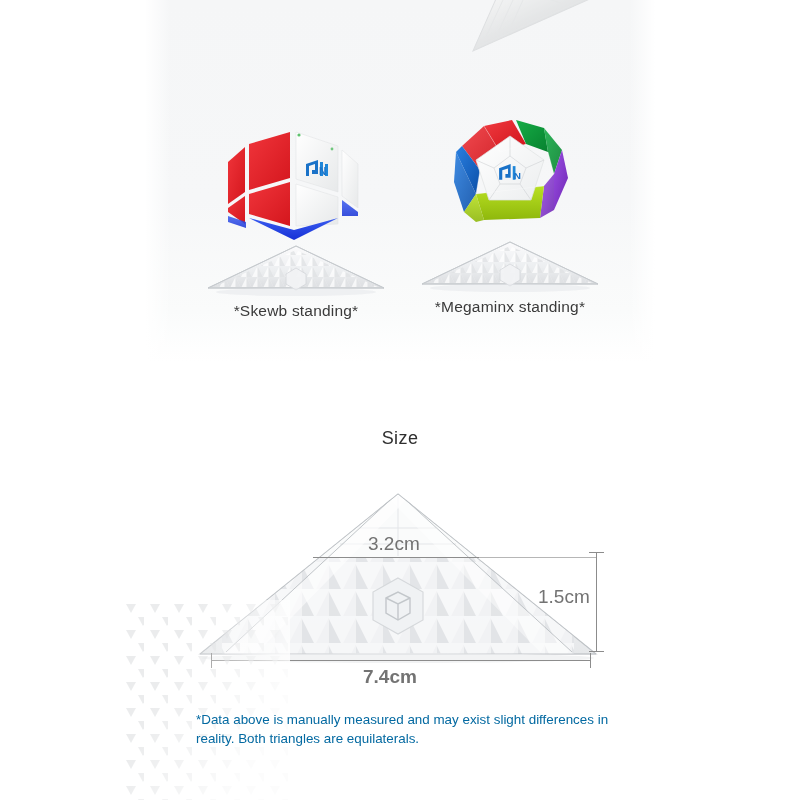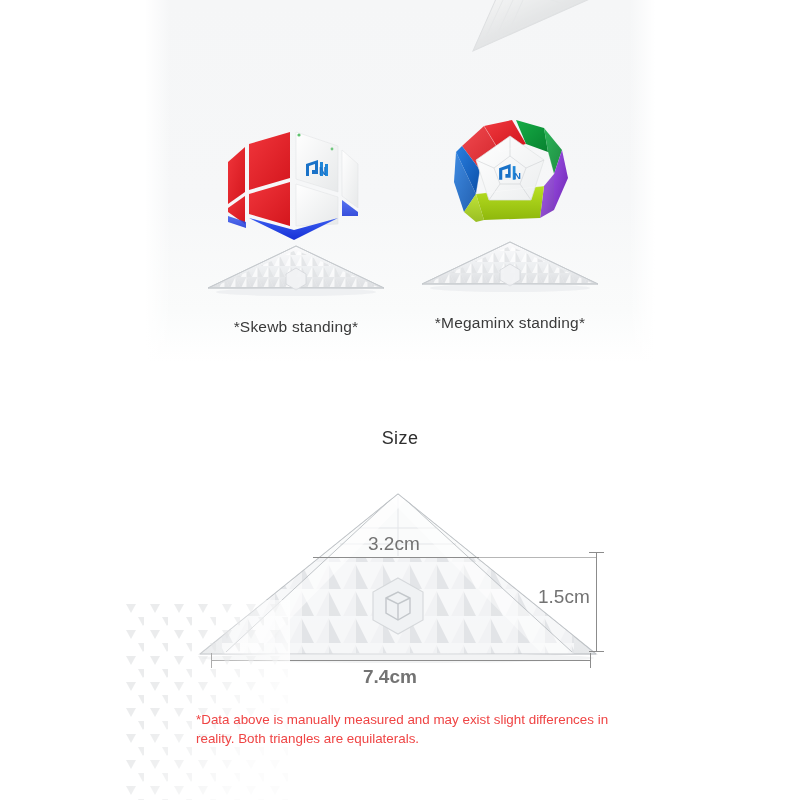--- a/index.html
+++ b/index.html
@@ -69,21 +69,20 @@
   }
   .stand-wrap {
     position: relative;
     height: 58px;
     margin-top: -10px;
   }
   .caption {
     font-size: 15.5px;
     color: #3a3a3a;
     letter-spacing: .2px;
-    margin-top: 16px;
   }
 
   
   .size-title {
     position: absolute;
     left: 0; right: 0;
     top: 428px;
     text-align: center;
     font-size: 18px;
     color: #2f2f2f;
@@ -128,21 +127,21 @@
   #dim-lead-top    { left: 479px; top: 557px; width: 118px; height: 1px; background:#b6b6b6; }
 
   
   .footnote {
     position: absolute;
     left: 196px;
     top: 710px;
     width: 420px;
     font-size: 13.4px;
     line-height: 19px;
-    color: #ef4444;
+    color: #0369a1;
   }
 
   
   .watermark {
     position: absolute;
     left: 120px;
     top: 600px;
     width: 170px;
     height: 200px;
     opacity: .5;

